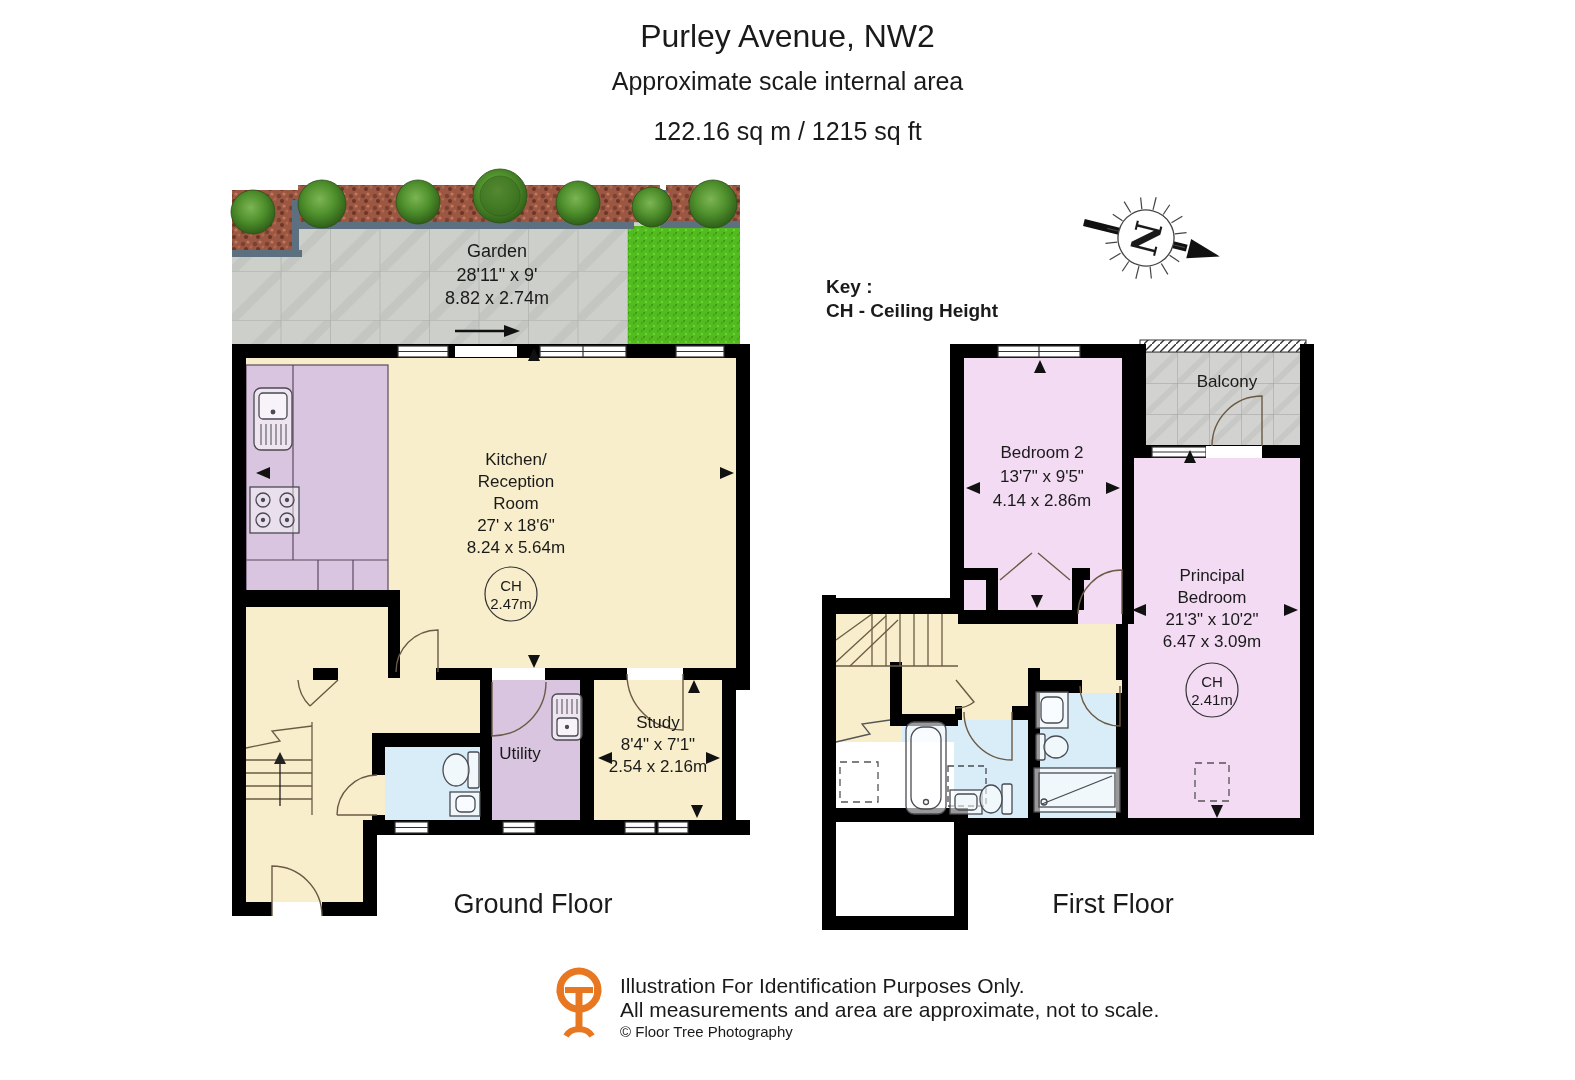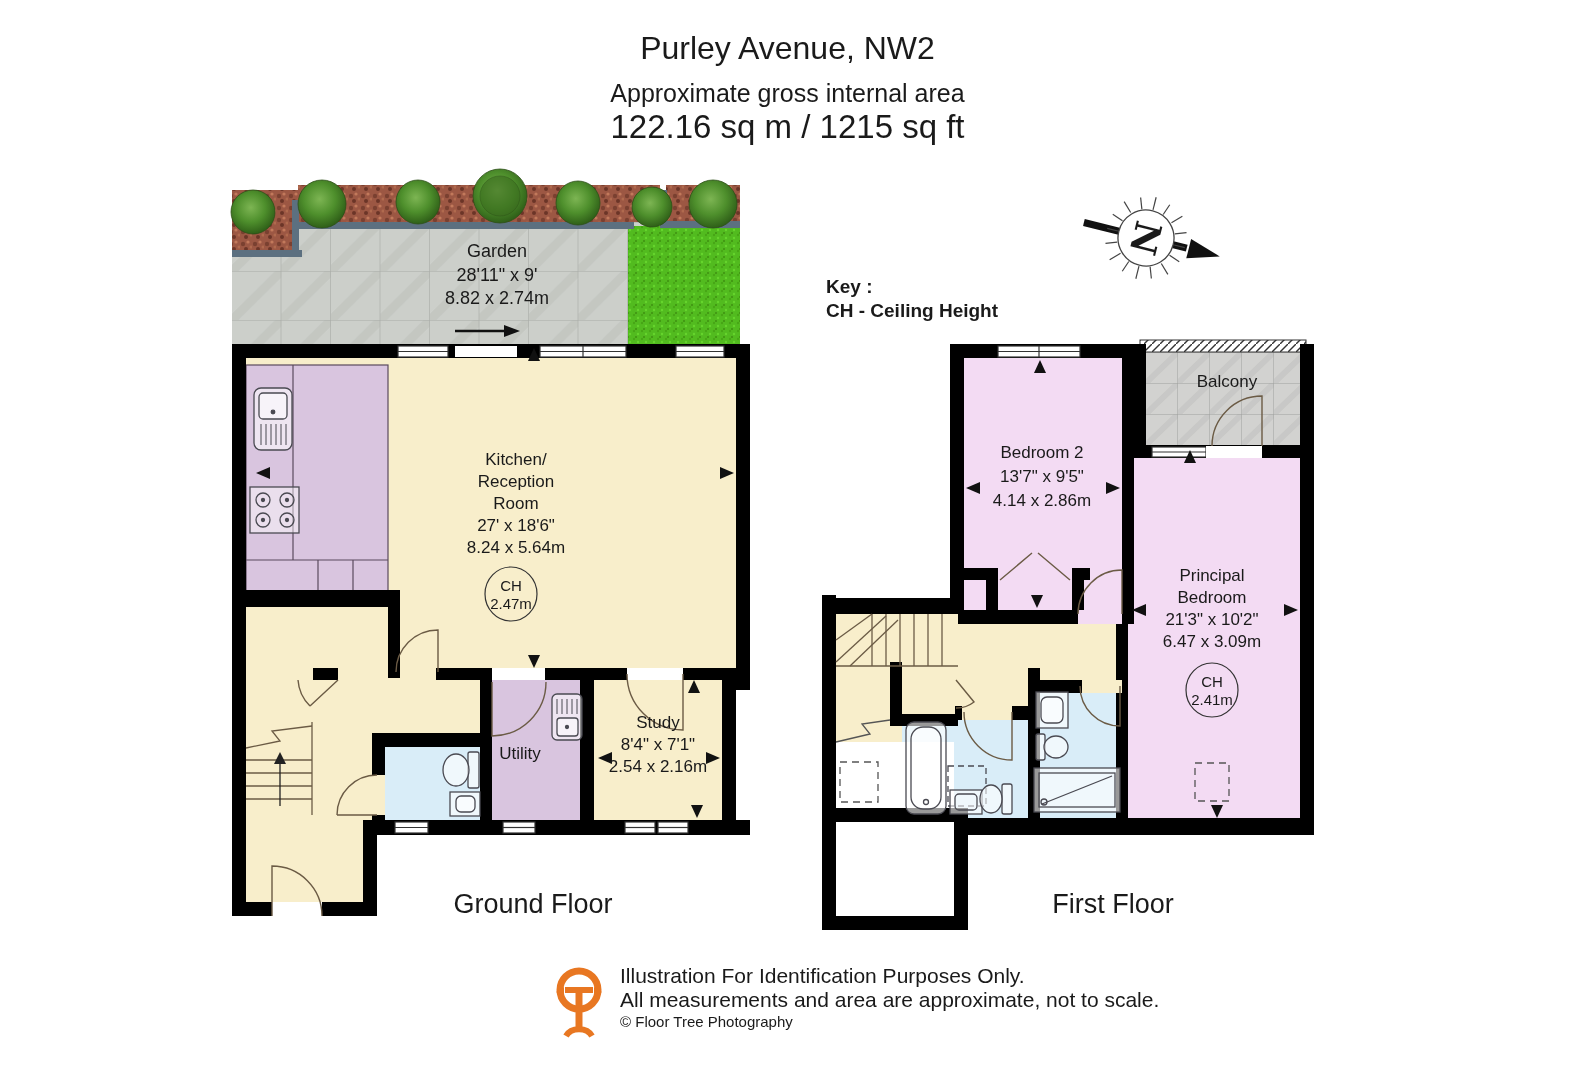--- a/index.html
+++ b/index.html
@@ -1,33 +1,33 @@
 <!DOCTYPE html>
 <html><head>
 <meta charset="utf-8">
 <style>
   html,body{margin:0;padding:0;background:#ffffff;}
   body{width:1575px;height:1080px;position:relative;font-family:"Liberation Sans",sans-serif;color:#1a1a1a;overflow:hidden;}
-  .hdr{position:absolute;left:0;top:28px;width:1575px;text-align:center;}
+  .hdr{position:absolute;left:0;top:16px;width:1575px;text-align:center;}
   .hdr .t1{font-size:32px;line-height:40px;}
   .hdr .t2{font-size:25px;line-height:34px;margin-top:8px;}
-  .hdr .t3{font-size:33px;line-height:34px;margin-top:0;}
+  .hdr .t3{font-size:25px;line-height:34px;margin-top:16px;}
   #plan{position:absolute;left:0;top:0;}
-  .ftr{position:absolute;left:552px;top:964px;display:flex;align-items:flex-start;}
+  .ftr{position:absolute;left:552px;top:964px;display:flex;align-items:flex-end;}
   .ftr .txt{margin-left:14px;}
   .ftr .l1,.ftr .l2{font-size:21px;line-height:24px;}
   .ftr .l3{font-size:15px;line-height:20px;}
   text{fill:#1a1a1a;}
 </style>
 </head>
 <body>
 
 <div class="hdr">
   <div class="t1">Purley Avenue, NW2</div>
-  <div class="t2">Approximate gross internal area</div>
+  <div class="t2">Approximate scale internal area</div>
   <div class="t3">122.16 sq m / 1215 sq ft</div>
 </div>
 
 <svg id="plan" width="1575" height="1080" viewBox="0 0 1575 1080">
   <defs>
     <pattern id="mulchP" width="12" height="12" patternUnits="userSpaceOnUse">
       <rect width="12" height="12" fill="#9C5743"></rect>
       <circle cx="3" cy="4" r="2.2" fill="#7A4030"></circle>
       <circle cx="8" cy="2" r="1.6" fill="#C2795B"></circle>
       <circle cx="6" cy="9" r="2" fill="#6B3527"></circle>

